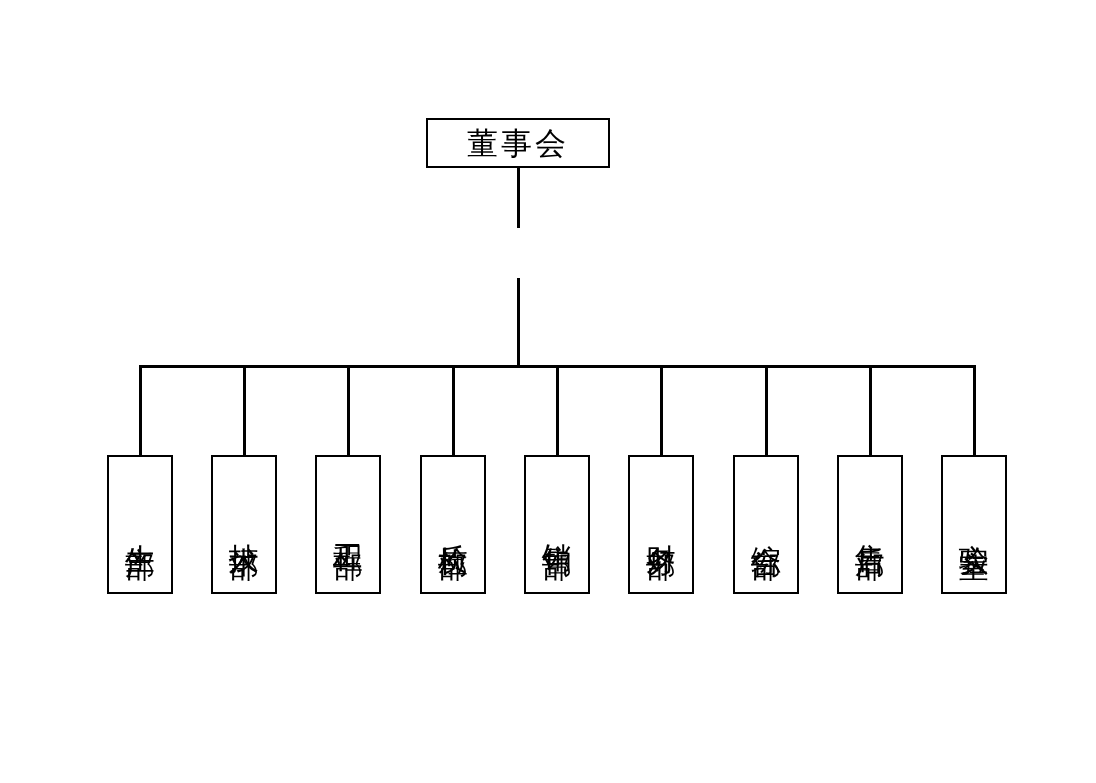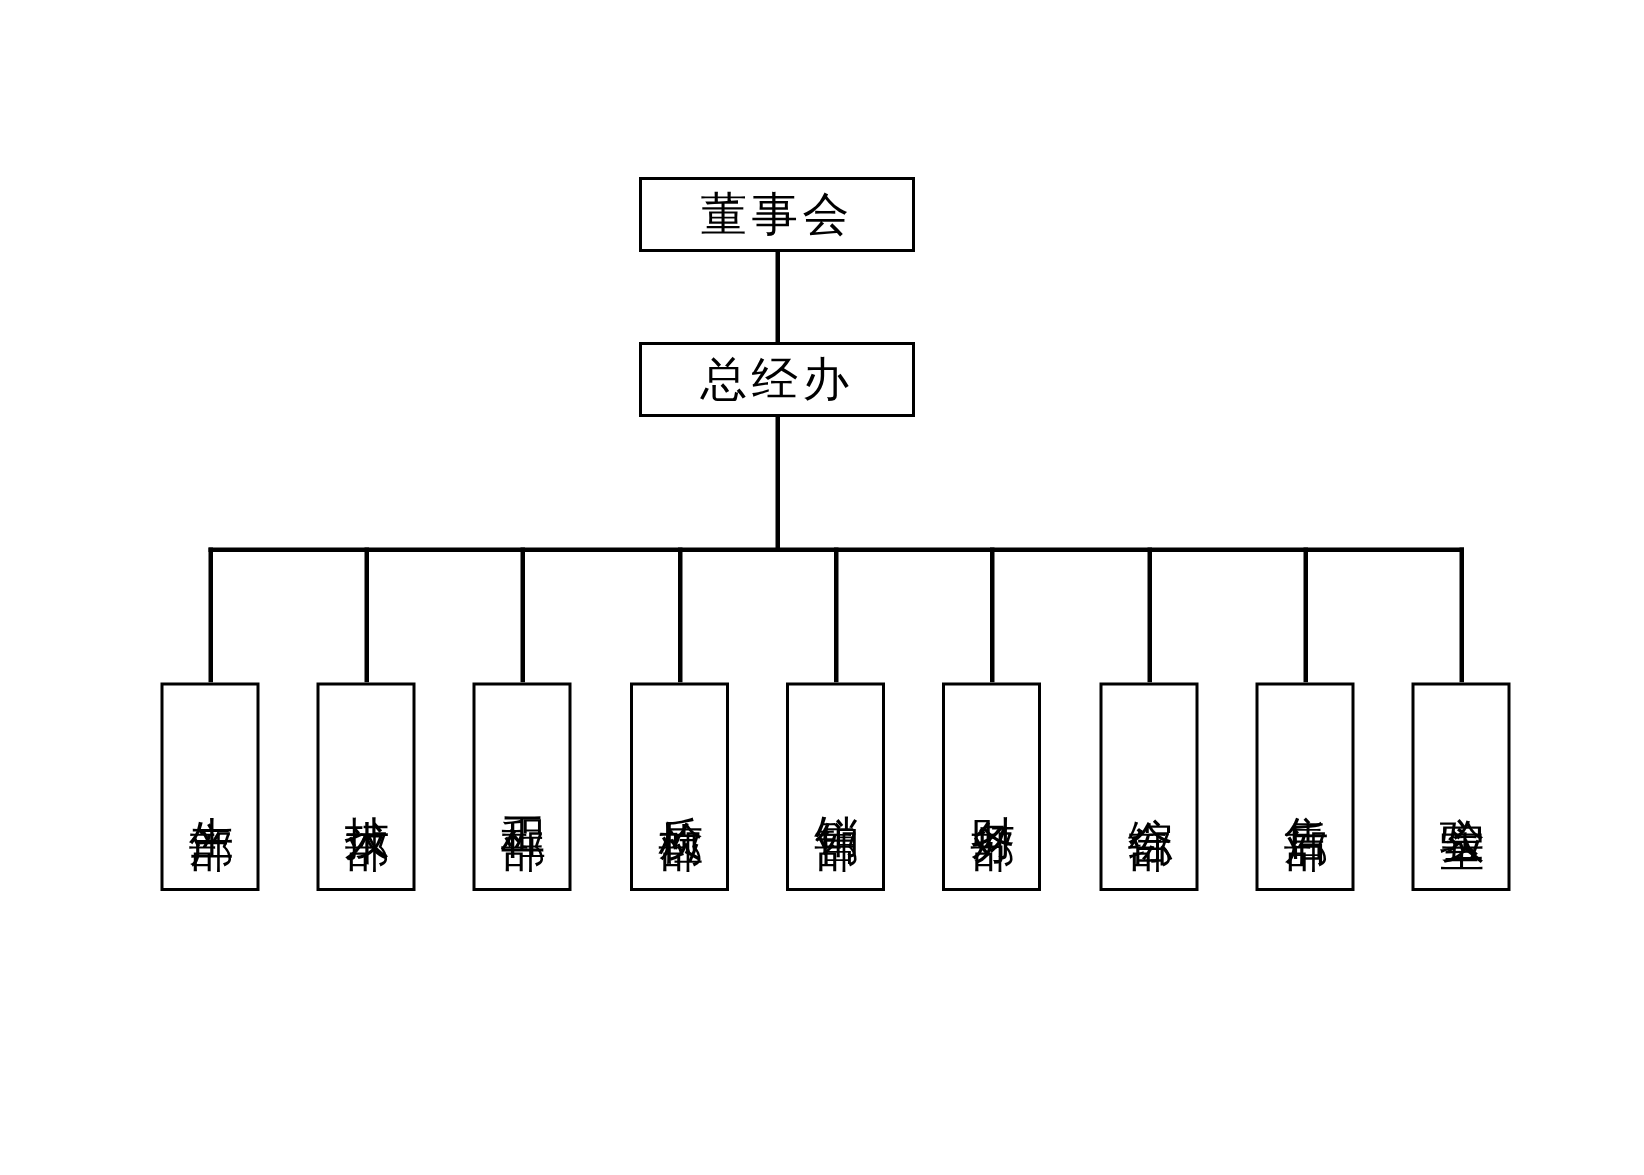--- a/index.html
+++ b/index.html
@@ -57,23 +57,20 @@
 <body>
 
 <div id="chart-canvas">
 
   <div class="node-box top-node" style="left:426px; top:118px; width:184px; height:50px;">
     <span>董事会</span>
   </div>
 
   <div class="connector v-line" style="left:517px; top:168px; height:60px;"></div>
 
-  <div class="node-box top-node" style="left:426px; top:228px; width:184px; height:50px;">
-    <span>总经办</span>
-  </div>
 
   <div class="connector v-line" style="left:517px; top:278px; height:90px;"></div>
 
   <div class="connector h-line" style="left:139px; top:365px; width:837px;"></div>
 
   <div class="connector v-line" style="left:139px; top:365px; height:90px;"></div>
   <div class="connector v-line" style="left:243px; top:365px; height:90px;"></div>
   <div class="connector v-line" style="left:347px; top:365px; height:90px;"></div>
   <div class="connector v-line" style="left:452px; top:365px; height:90px;"></div>
   <div class="connector v-line" style="left:556px; top:365px; height:90px;"></div>

